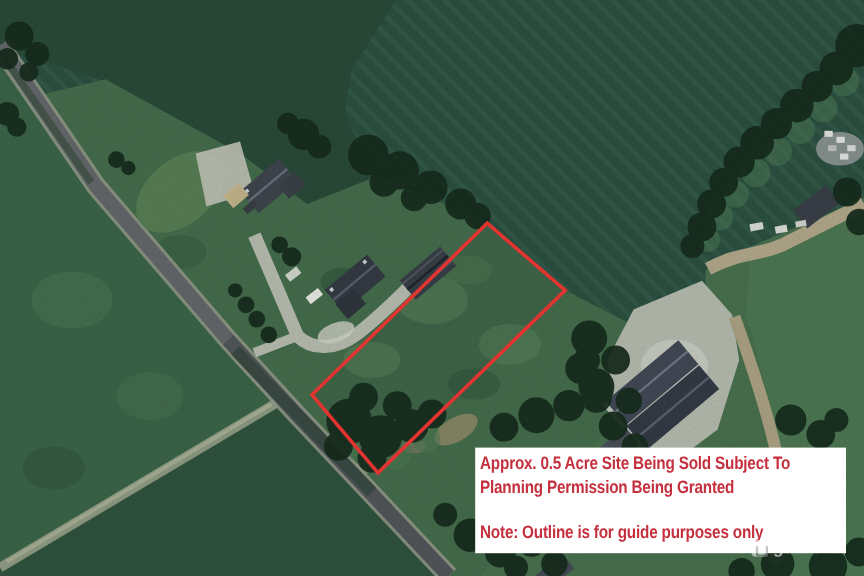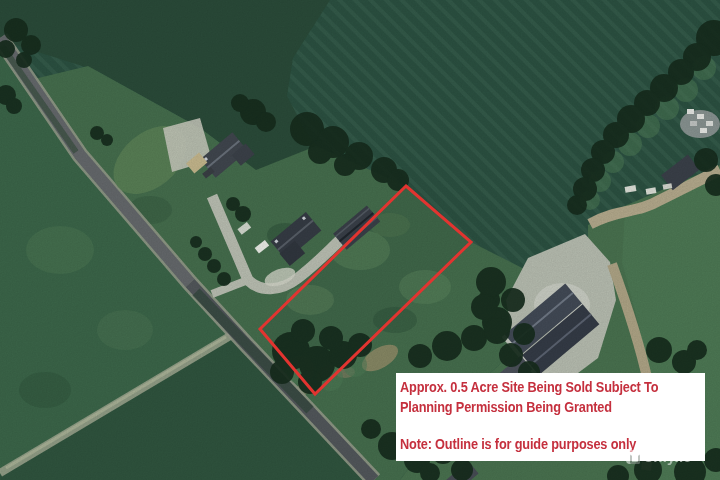--- a/index.html
+++ b/index.html
@@ -265,16 +265,16 @@
 <div class="annotation">
   <div class="ann-text">
     <div>Approx. 0.5 Acre Site Being Sold Subject To</div>
     <div>Planning Permission Being Granted</div>
     <div class="ann-note">Note: Outline is for guide purposes only</div>
   </div>
 </div>
 
 <div class="watermark">
   <span class="wm-icon"></span>
-  <span class="wm-text">only.ie</span>
+  <span class="wm-text">guide.ie</span>
 </div>
 
 </div>
 
 </body></html>

